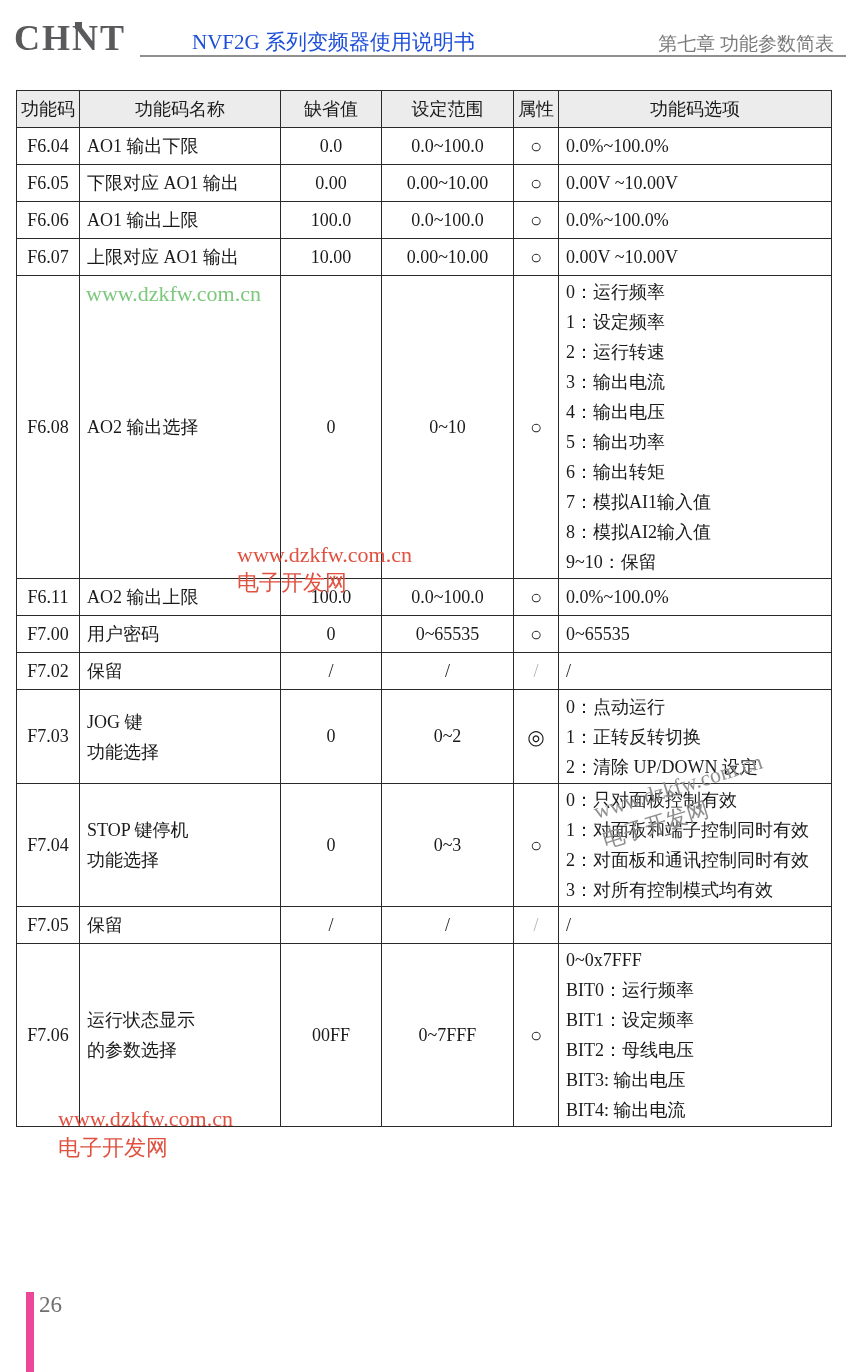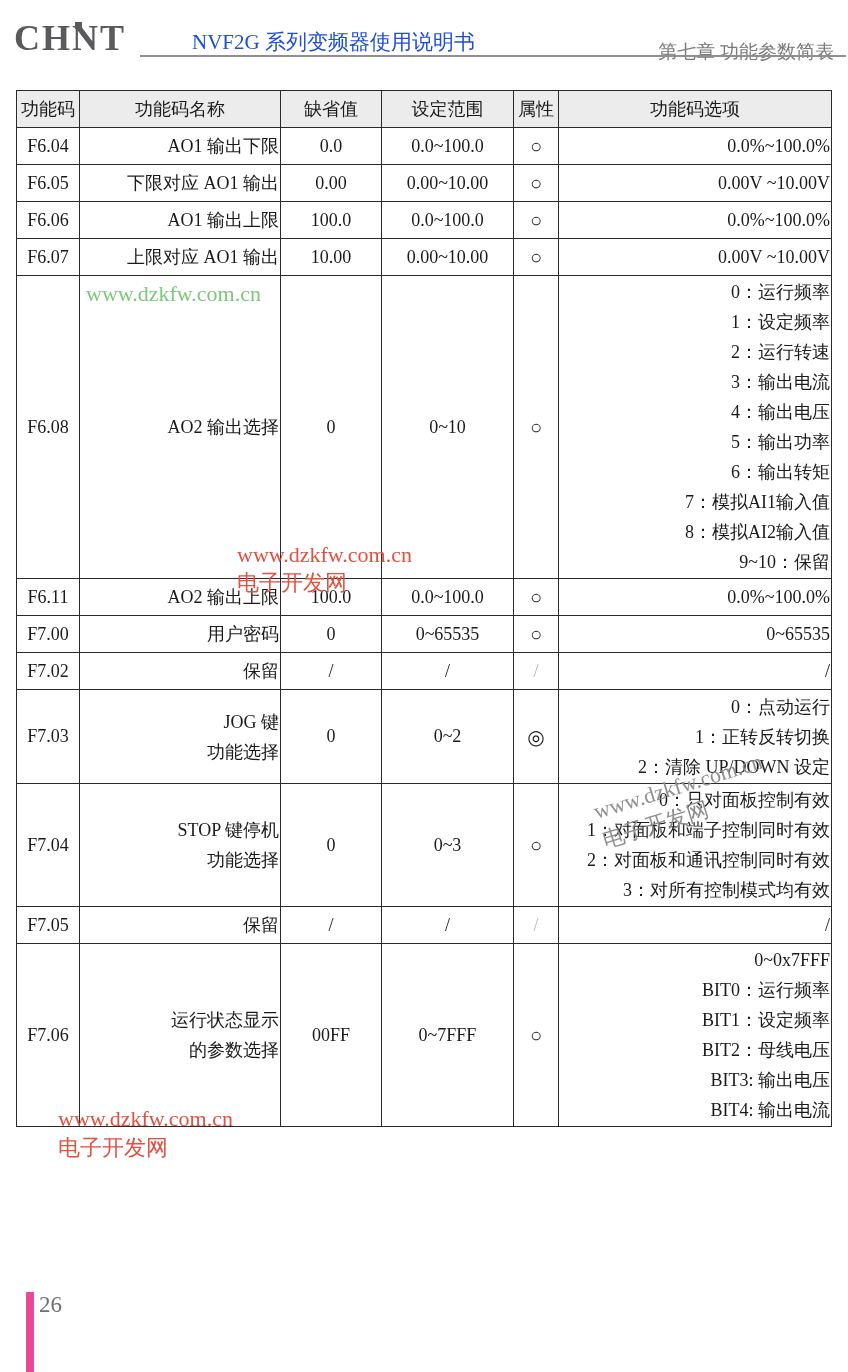--- a/index.html
+++ b/index.html
@@ -5,32 +5,32 @@
   * { box-sizing: border-box; }
   html,body { margin:0; padding:0; background:#ffffff; }
   body { font-family:"Liberation Sans", sans-serif; color:#1a1a1a; }
   .page { position:relative; width:848px; height:1372px; background:#ffffff; overflow:hidden;font-family:Liberation Serif, serif; }
 
   
   .logo { position:absolute; left:14px; top:20px; font-size:36px; font-weight:bold;
           color:#5a5a5c; letter-spacing:2px; line-height:36px; }
   .logo-dot { position:absolute; left:61px; top:2px; width:7px; height:7px; background:#5a5a5c; }
   .doc-title { position:absolute; left:148px; top:28px; font-size:21px; color:#1d4ed8;margin-left:44px; }
-  .chapter { position:absolute; right:14px; top:39px; font-size:19px; color:#7a7a7a; }
+  .chapter { position:absolute; right:14px; top:31px; font-size:19px; color:#7a7a7a; }
   .header-rule { position:absolute; left:140px; width:706px; top:55px; height:2px; background:#8f8f8f; }
 
   
   table.params { position:absolute; left:16px; top:90px; width:815px;
                  border-collapse:collapse; table-layout:fixed;
                  border:1px solid #0f766e; }
   .params th, .params td { border:1px solid #2a2a2a; overflow:hidden; }
   .params th { background:#ececec; height:37px; font-weight:normal; font-size:18px; color:#1a1a1a; }
   .params td { font-size:18px; vertical-align:middle; }
   td.c { text-align:center; }
-  td.l { text-align:right; padding-left:7px; }
+  td.l { text-align:left; padding-left:7px; }
   .pre { white-space:pre-line; line-height:30px; }
   tr.h37 { height:37px; }
   tr.h300 { height:300px; }
   tr.h94 { height:94px; }
   tr.h120 { height:120px; }
   tr.h180 { height:180px; }
   td.attr { font-size:20px; }
   td.attr.dim { color:#b4b4b4; font-size:18px; }
 
   

